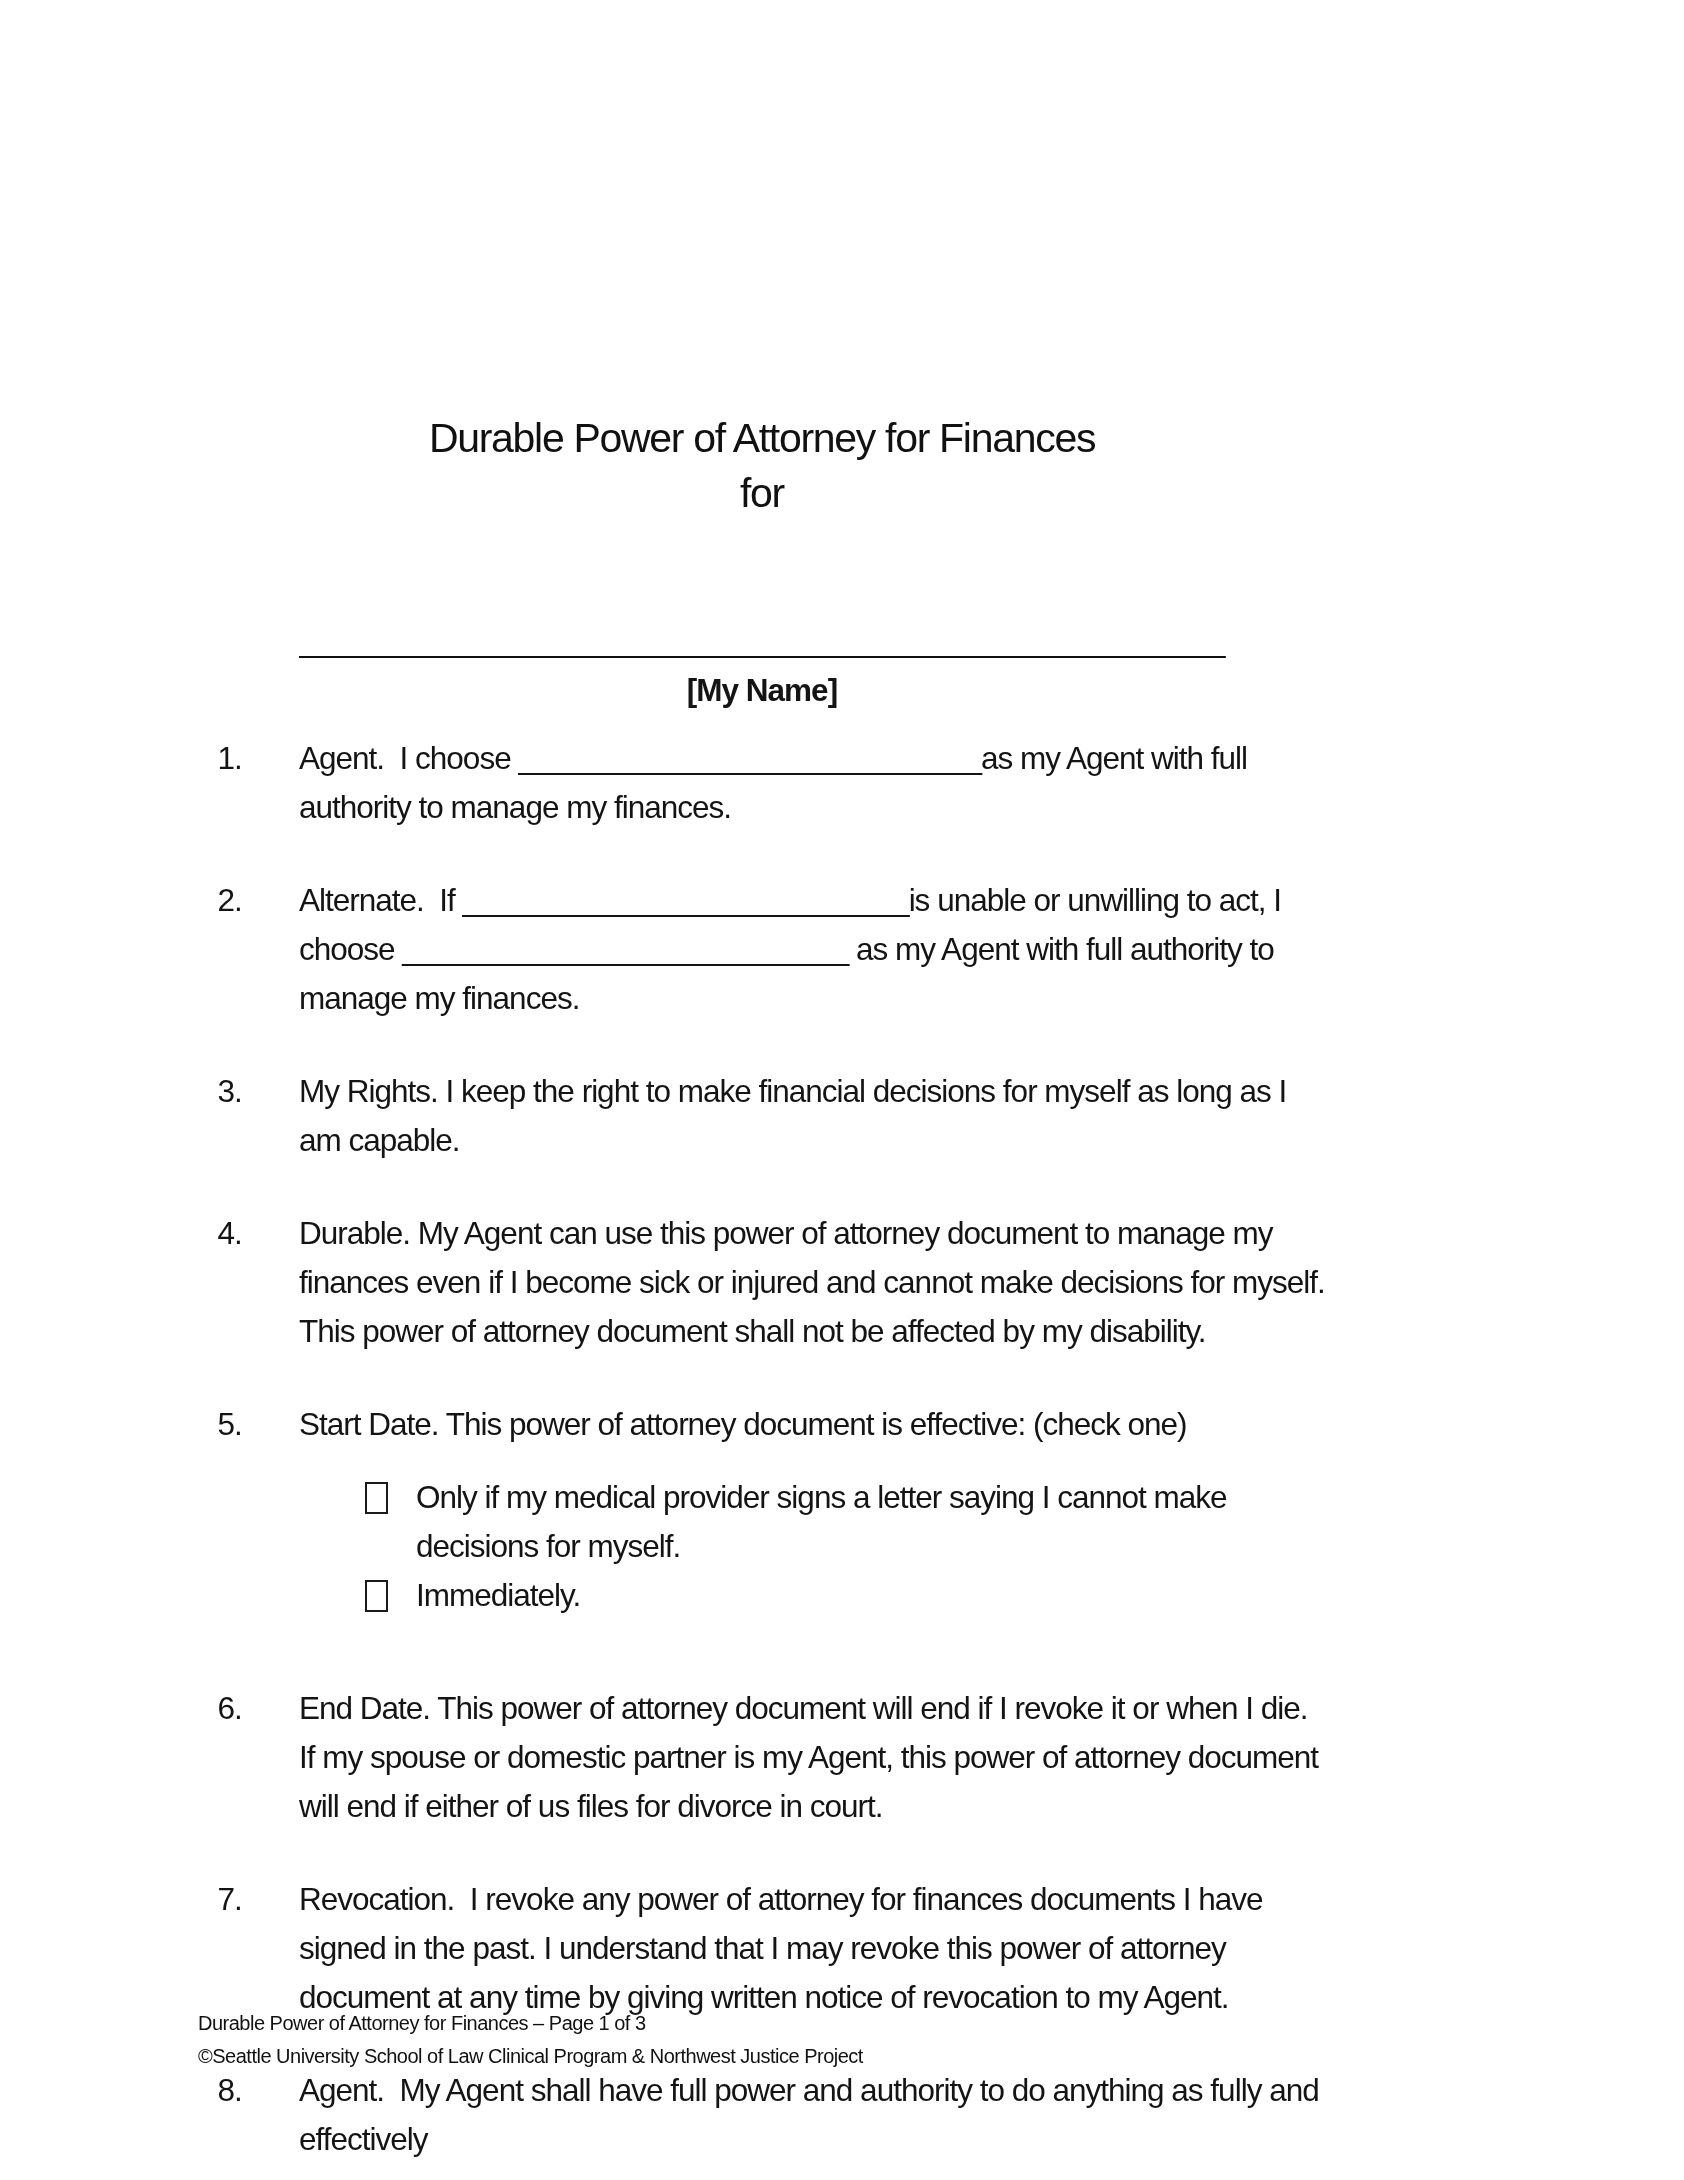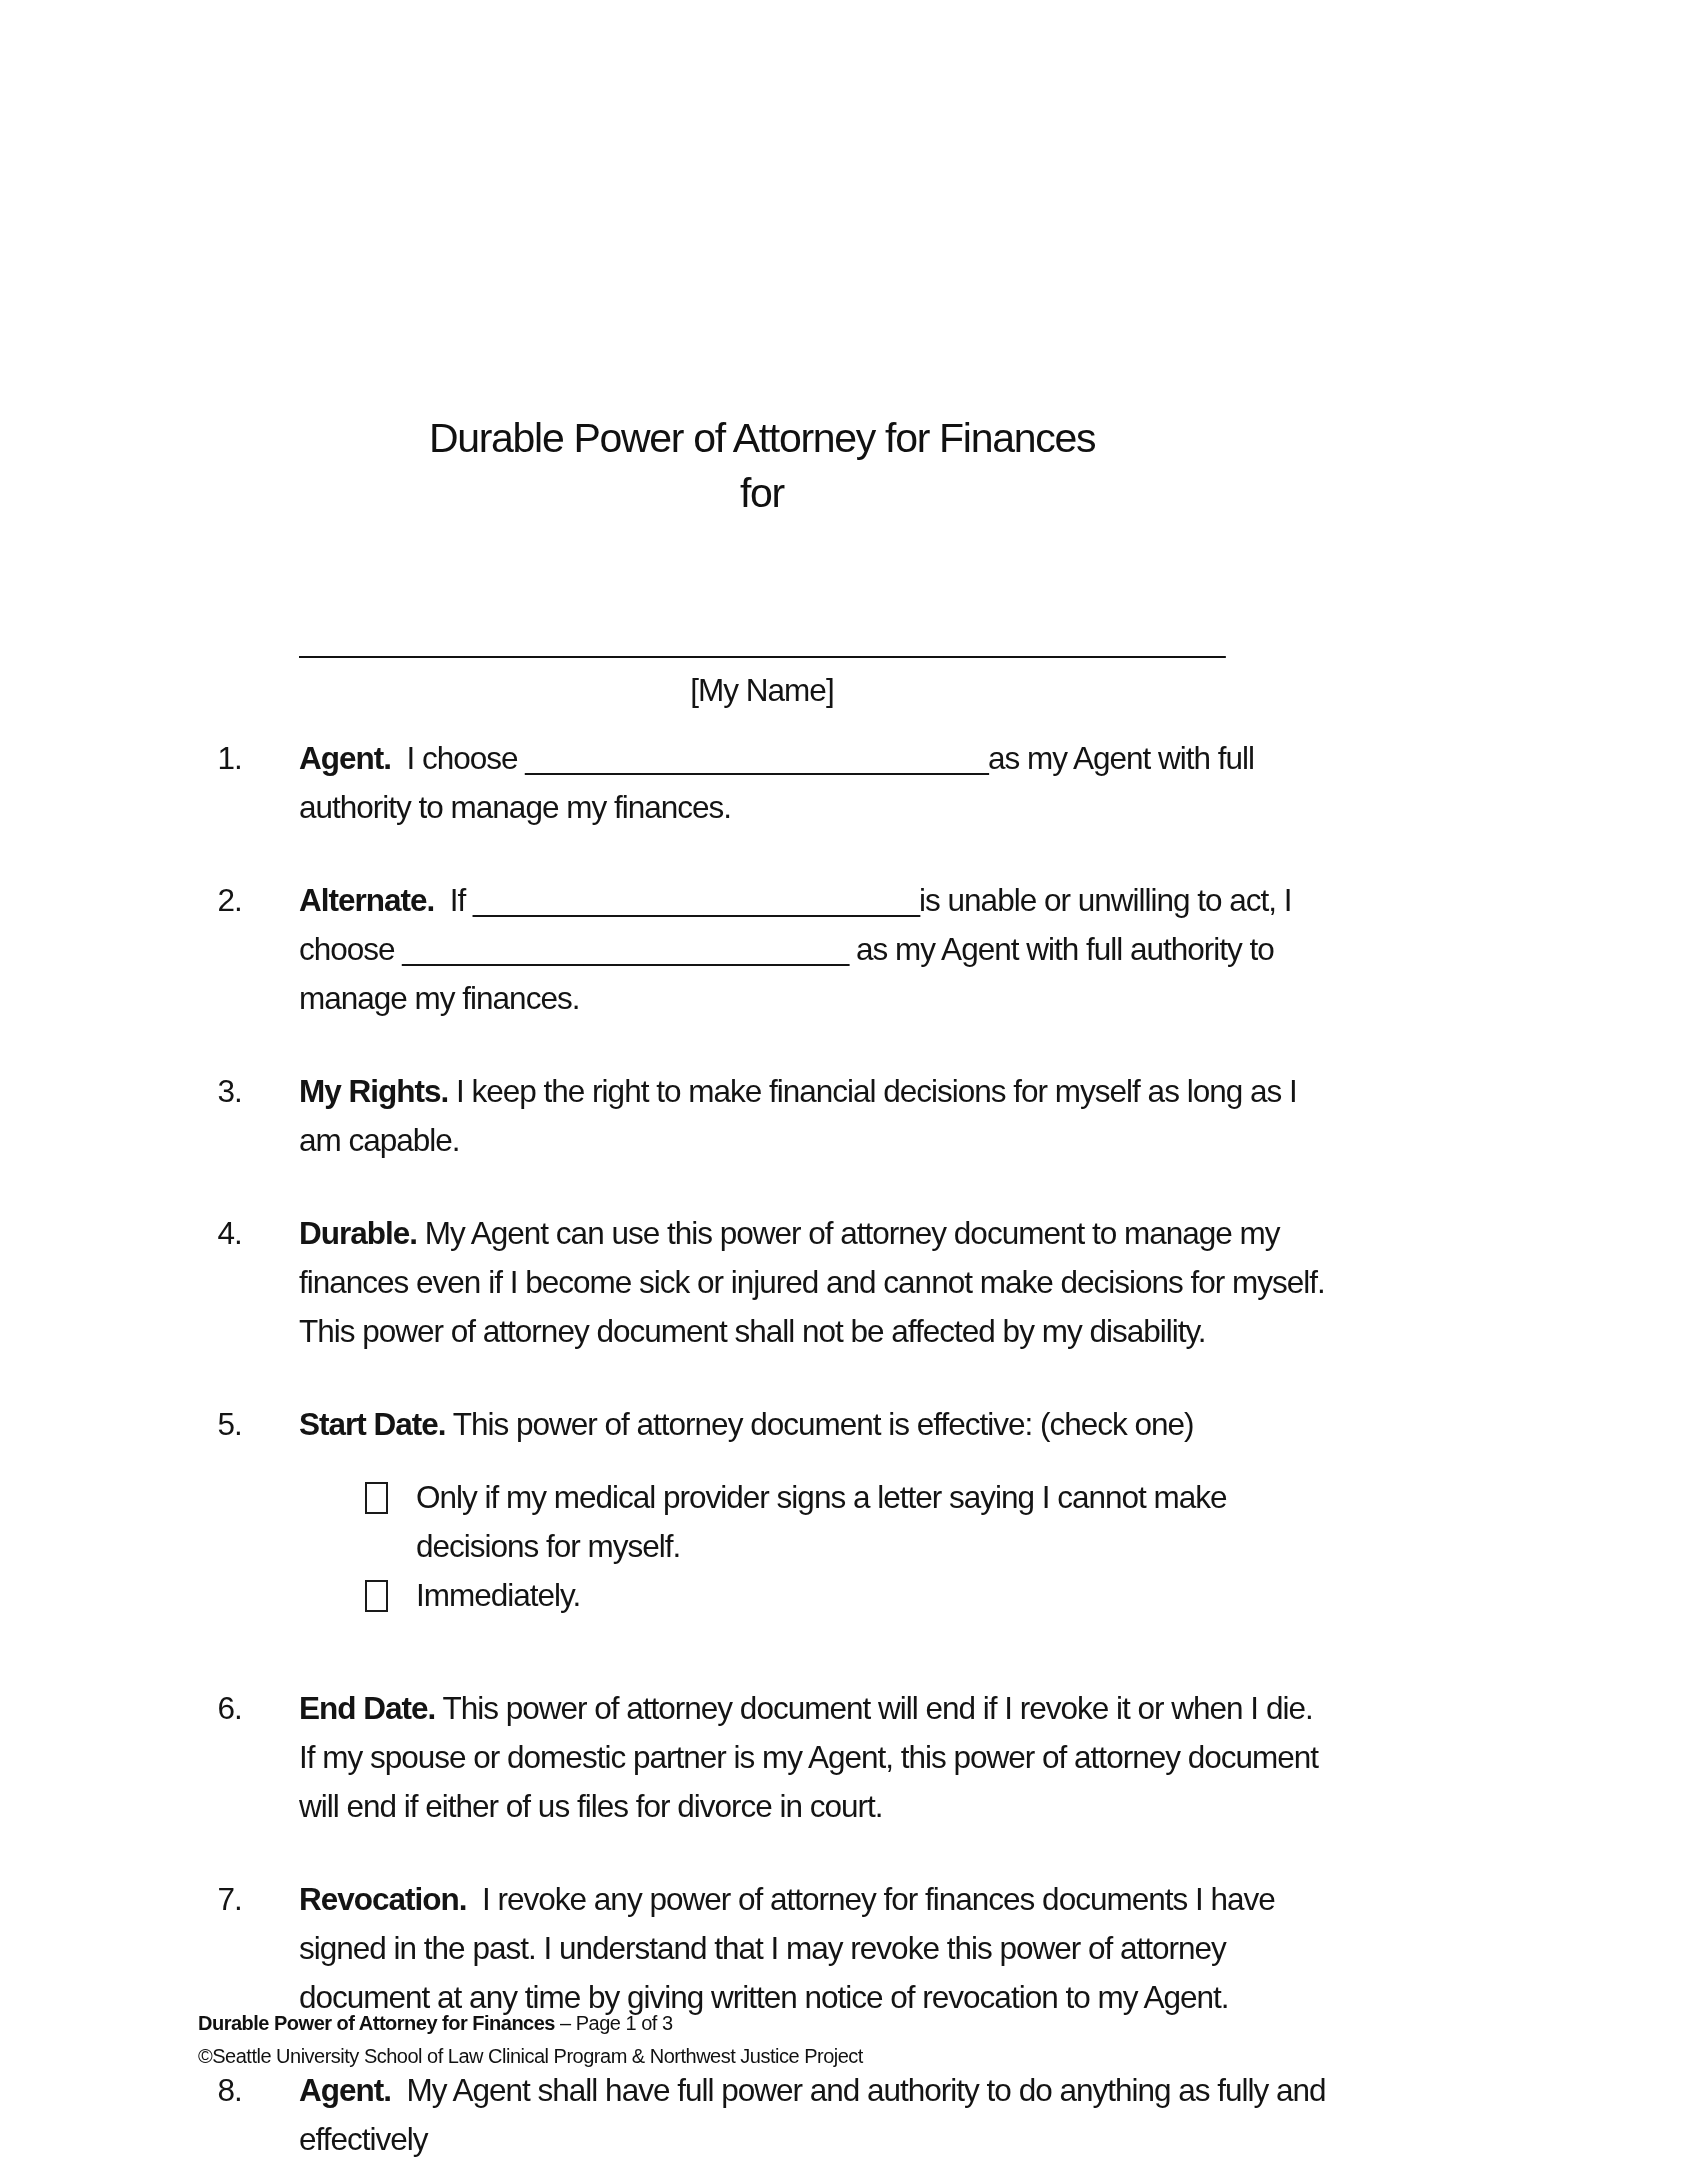--- a/index.html
+++ b/index.html
@@ -22,32 +22,32 @@
     font-size: 41px;
     letter-spacing: -1.3px;
     line-height: 55px;
     color: #111111;
   }
   .name-block {
     margin-top: 96px;
     text-align: center;
   }
   .name-line-text { letter-spacing: -1px; white-space: nowrap; color: #111111; }
-  .name-caption { display: block; }
+  .name-caption { display: block; font-weight: bold; }
   .list {
     margin-top: 19px;
     padding: 0 198px;
   }
   .item { display: flex; margin-top: 44px; }
   .item.first { margin-top: 0; }
   .item.after-options { margin-top: 64px; }
   .num { flex: 0 0 101px; padding-left: 19.6px; }
   .body { flex: 1 1 auto; }
   .t { white-space: pre-wrap; }
-  .lbl { font-weight: bold; text-align: center; }
+  .lbl { font-weight: normal; text-align: center; }
   .blank { white-space: nowrap; }
   .options { margin-left: 66px; }
   .opt-row { display: flex; align-items: flex-start; }
   .opt-row.second { margin-top: 24px; }
   .checkbox {
     flex: 0 0 auto;
     width: 23px;
     height: 31.5px;
     border: 2.6px solid #1a1a1a;
     margin: 9.4px 28px 0 0;

